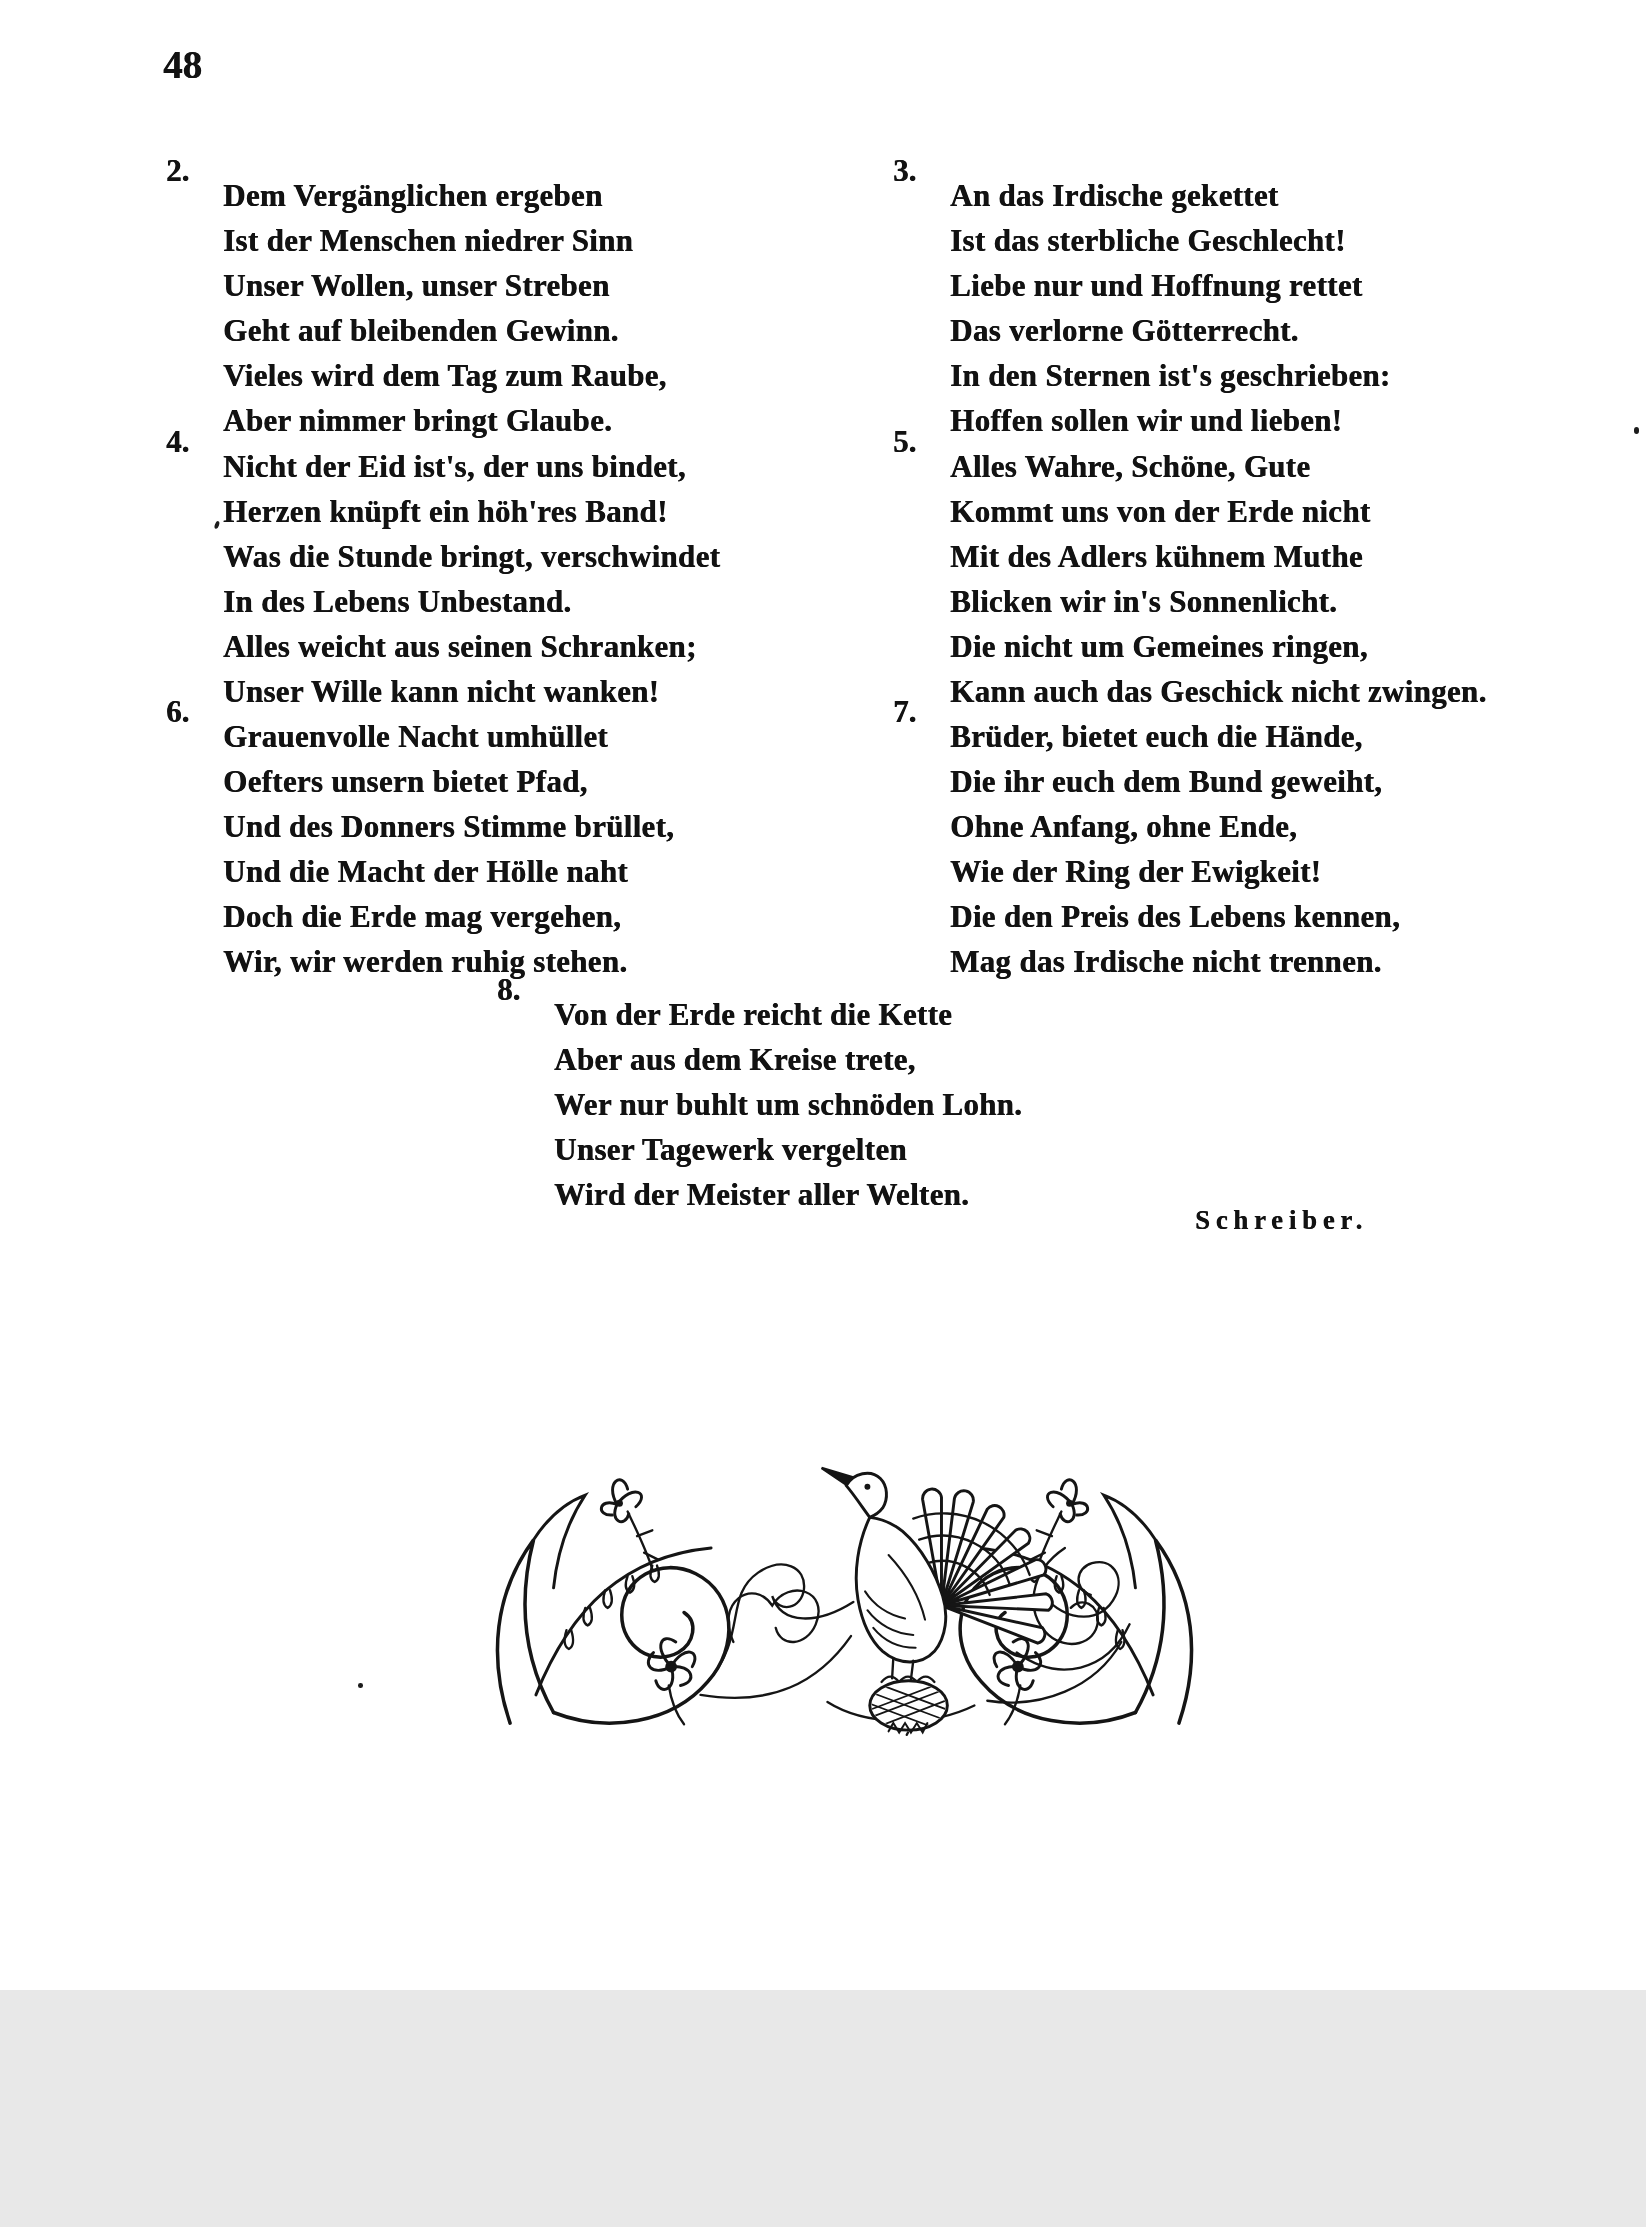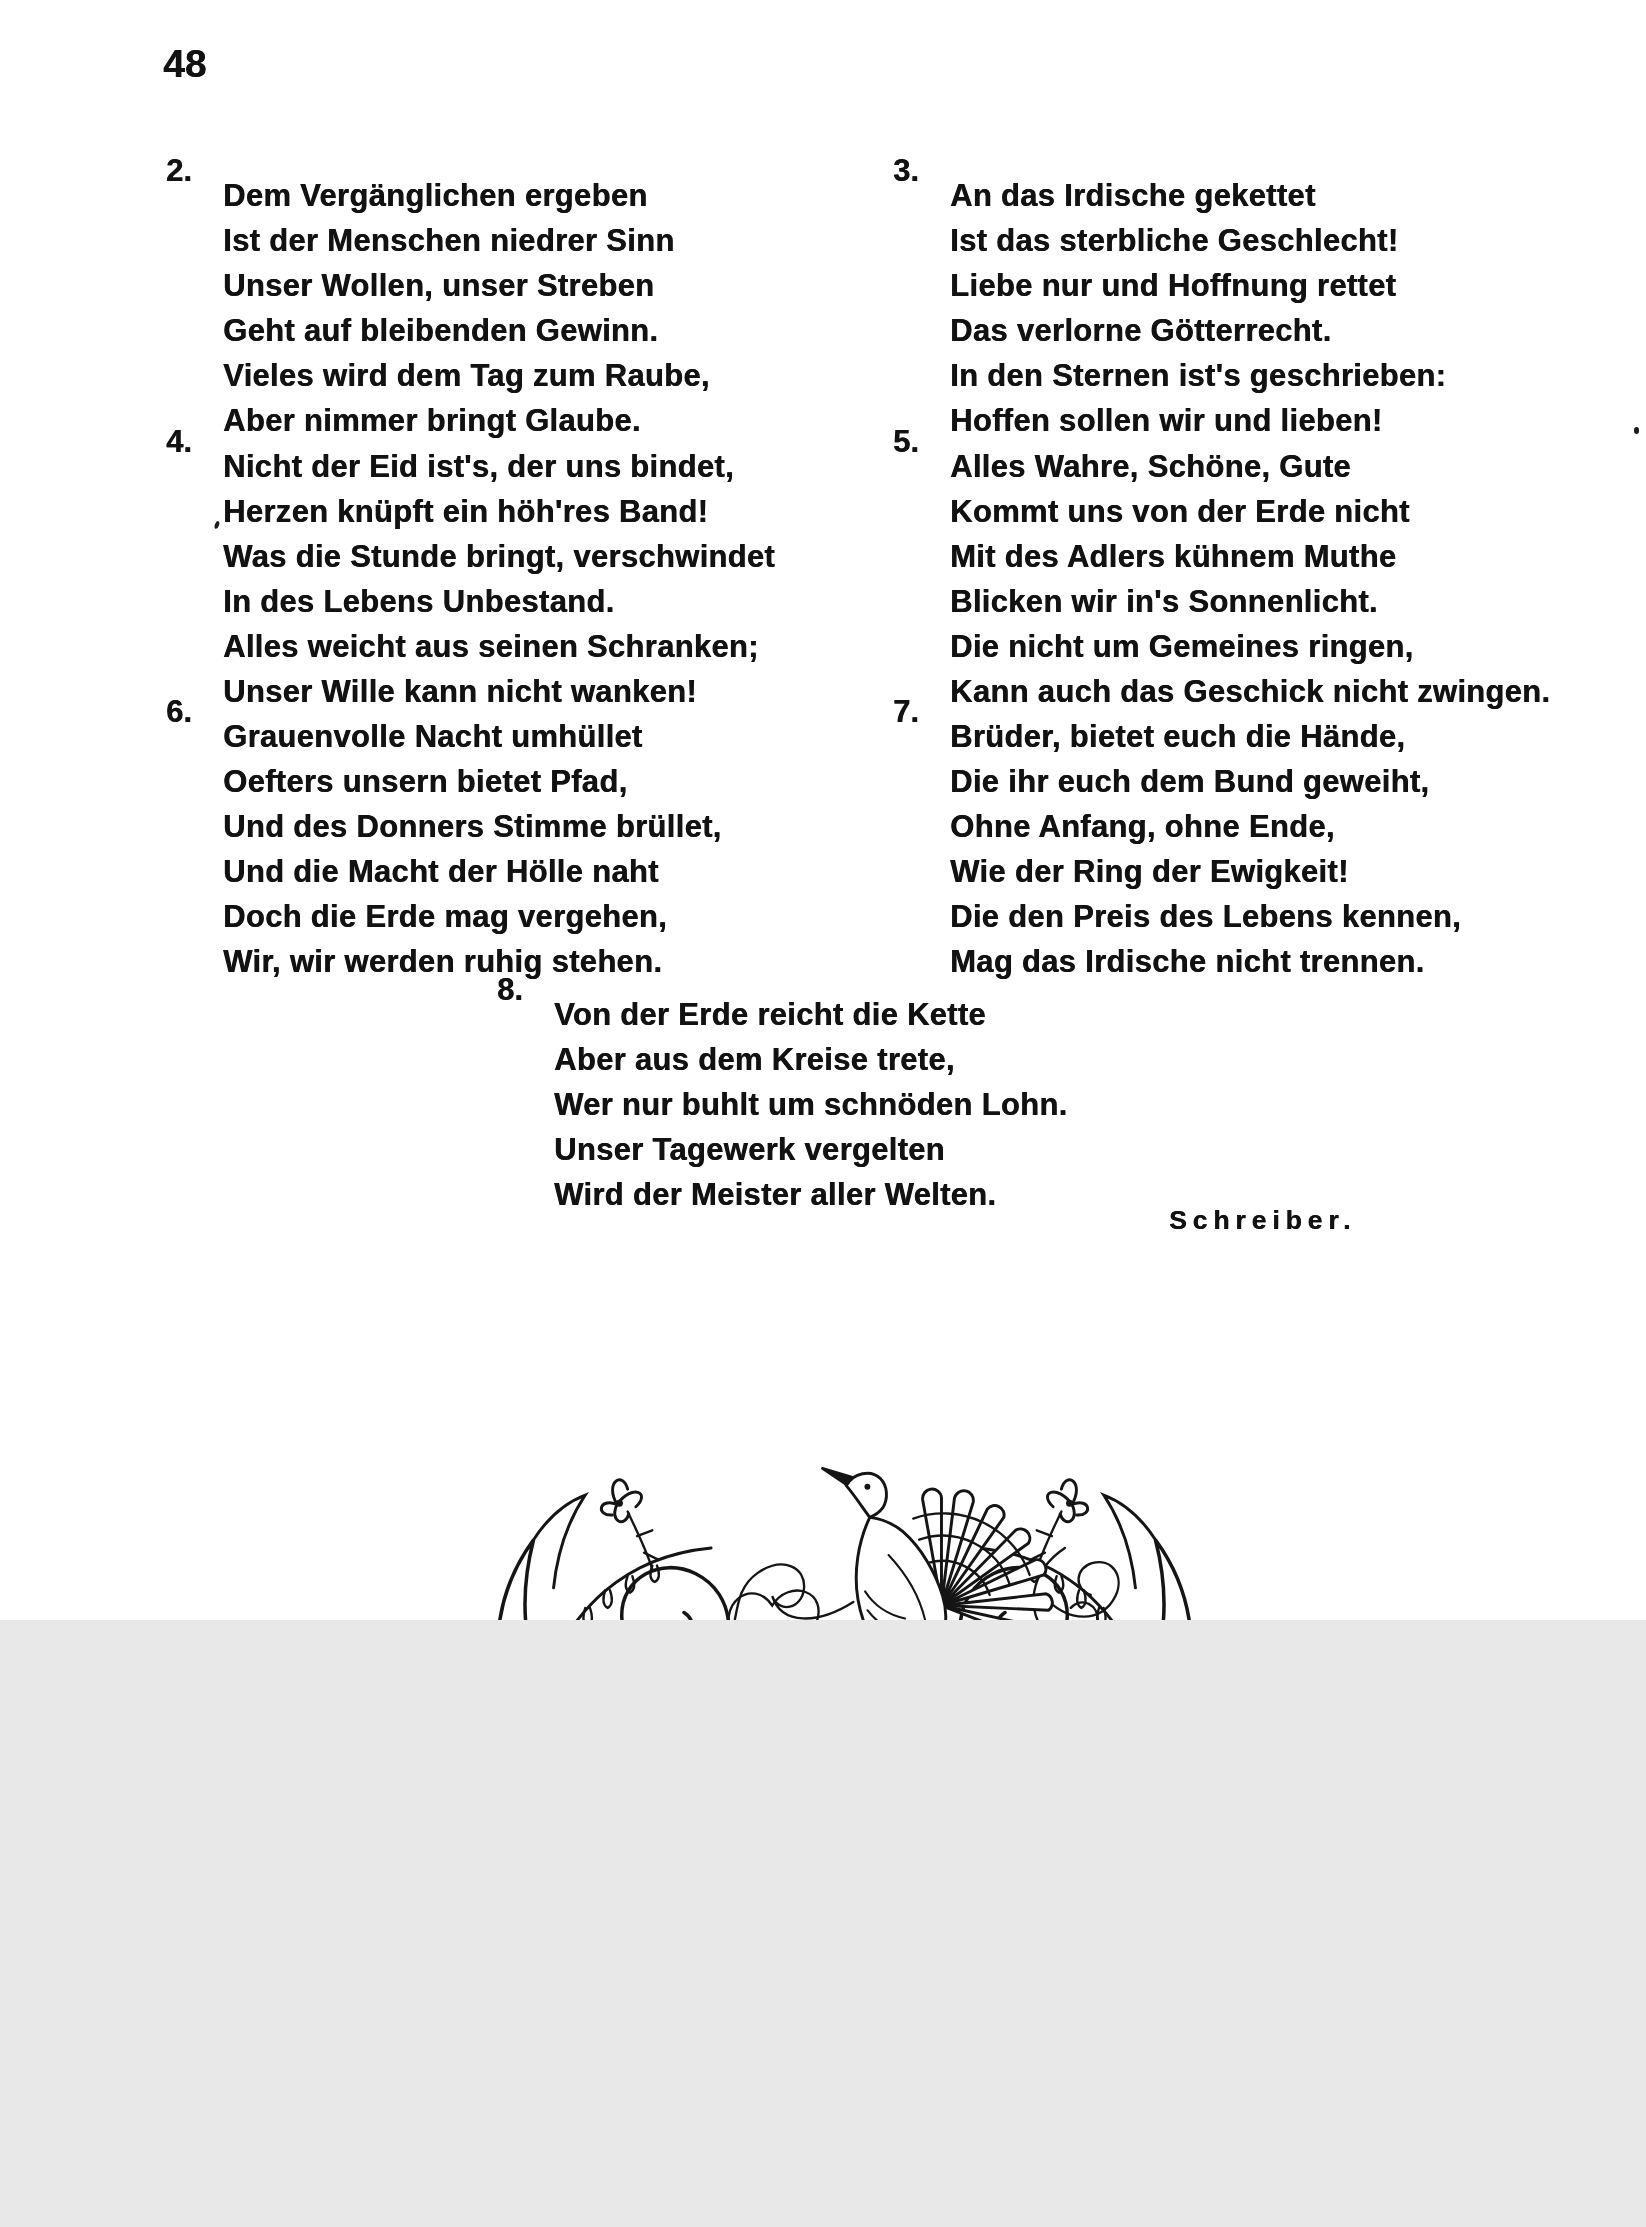--- a/index.html
+++ b/index.html
@@ -1,22 +1,22 @@
 <!DOCTYPE html>
 <html style="font-size:9.4px"><head>
 <meta charset="utf-8">
 <style>
   html,body{margin:0;padding:0;background:#e8e8e8;}
   .page{
     position:relative;
-    width:1647px;height:1620px;
+    width:1647px;height:1990px;
     background:#ffffff;
     overflow:hidden;
     color:#121212;
-    font-family:Liberation Sans, sans-serif;
+    font-family:Liberation Serif, serif;
   }
   .page-num{
     position:absolute;left:163px;top:42px;
     font-size:39px;font-weight:700;
     text-shadow:0.6px 0 0 currentColor;
   }
   .stanza{position:absolute;display:flex;}
   .num{
     width:57px;flex:none;
     font-size:31px;font-weight:700;line-height:45px;
@@ -29,21 +29,21 @@
     text-shadow:0.5px 0 0 currentColor;
   }
   .s2{left:166px;top:148px}
   .s3{left:893px;top:148px}
   .s4{left:166px;top:419px}
   .s5{left:893px;top:419px}
   .s6{left:166px;top:689px}
   .s7{left:893px;top:689px}
   .s8{left:497px;top:967px}
   .attribution{
-    position:absolute;left:1169px;top:1205px;
+    position:absolute;left:1195px;top:1205px;
     font-size:26.5px;font-weight:700;letter-spacing:5.9px;
     text-shadow:0.5px 0 0 currentColor;
   }
   .vignette{position:absolute;left:477px;top:1448px;width:735px;height:288px;}
   .vignette svg{display:block;width:100%;height:100%;}
   .speck{position:absolute;background:#1c1c1c;border-radius:50%;}
   .speck.a{left:1634px;top:427px;width:5.3px;height:7px;}
   .speck.b{left:215px;top:521px;width:4.1px;height:7.6px;transform:rotate(20deg);}
   .speck.c{left:358px;top:1683px;width:4.7px;height:4.7px;}
 </style>

